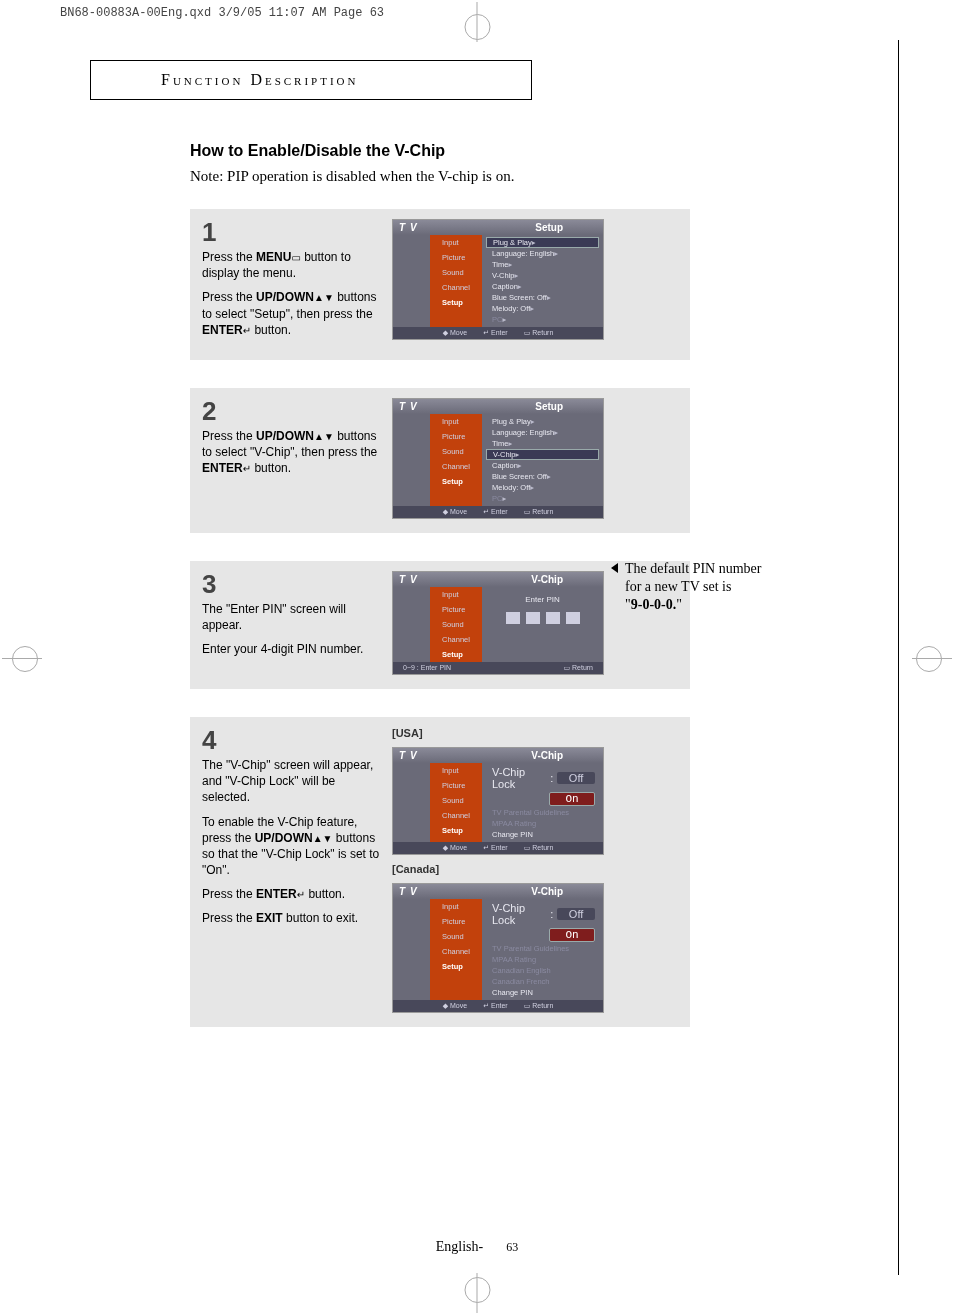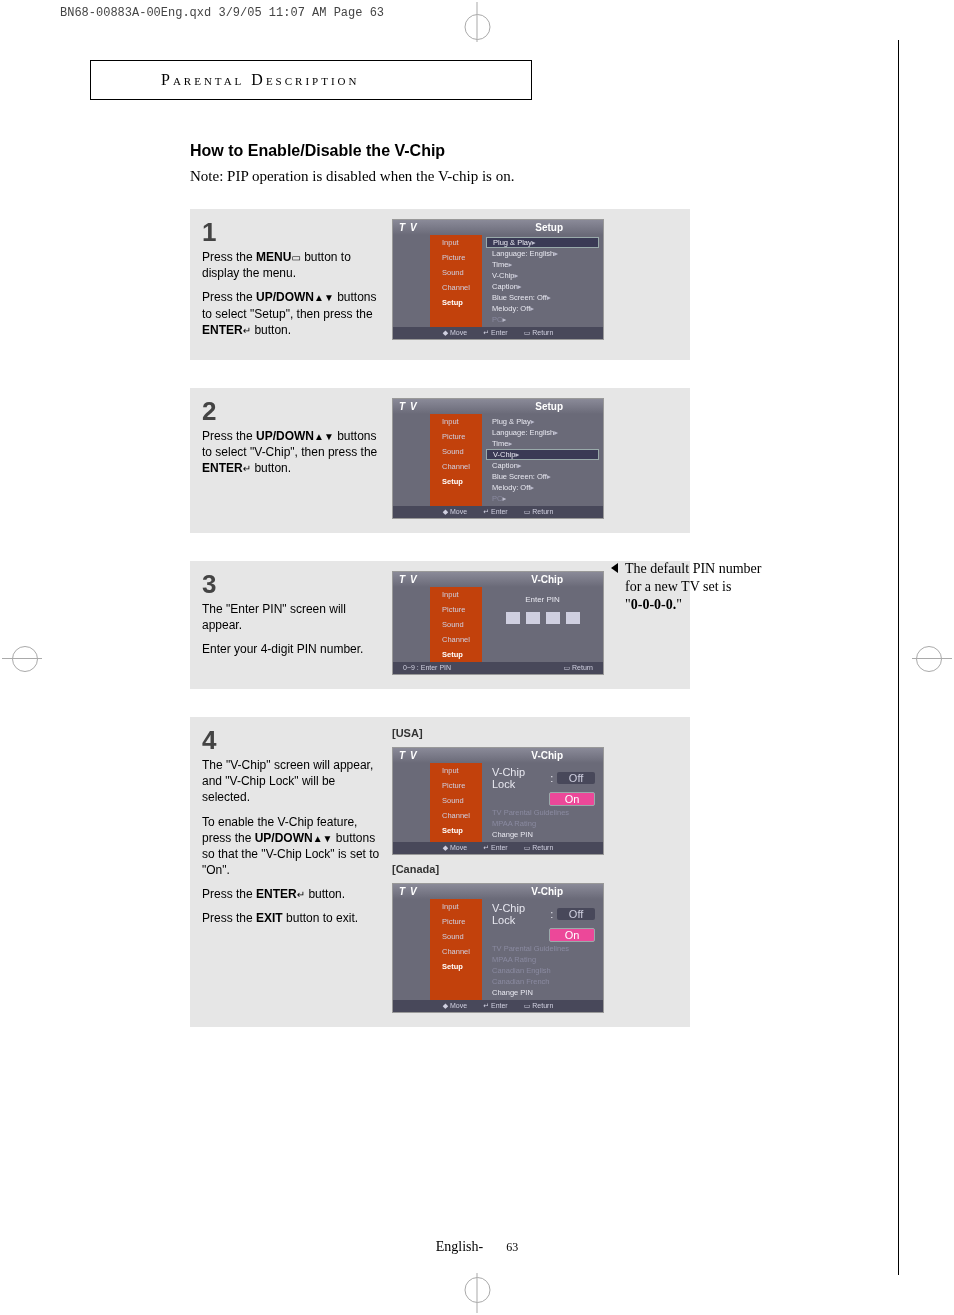--- a/index.html
+++ b/index.html
@@ -183,21 +183,21 @@
   .pin-label { text-align:center; font-size:8px; color:#e8e8f0; padding-top:6px; }
   .vlock-row {
     display:flex; align-items:center; gap:4px;
     padding:1px 6px 1px 8px; font-size:11px; color:#e8e8f0;
   }
   .pill {
     width:40px; text-align:center;
     border-radius:2px; padding:0 2px;
     background:#48485a; color:#d0d0e0;
   }
-  .pill.on { background:#ec4899; border:1px solid #9aa; color:#fff; }
+  .pill.on { background:#7f1d1d; border:1px solid #9aa; color:#fff;font-family:Liberation Mono, monospace; }
   .dim { color:#8a8aa0; }
   .side-note {
     position:absolute;
     left:625px;
     top:560px;
     width: 170px;
     font-family: "Times New Roman", serif;
     font-size: 14px;
     line-height:1.3;
   }
@@ -225,21 +225,21 @@
 <div class="print-header">BN68-00883A-00Eng.qxd  3/9/05 11:07 AM  Page 63</div>
 <div class="crop-t"></div>
 <div class="crop-b"></div>
 <div class="crop-l"></div>
 <div class="crop-r"></div>
 <div class="trim-r"></div>
 
 <div class="page">
 
   <div class="title-box">
-    <span>Parental Description</span>
+    <span>Function Description</span>
   </div>
 
   <div class="section-title">How to Enable/Disable the V-Chip</div>
   <div class="note">Note: PIP operation is disabled when the V-chip is on.</div>
 
   <div class="steps">
 
     <div class="step">
       <div class="step-text">
         <div class="step-num">1</div>
@@ -511,18 +511,18 @@
       </div>
     </div>
 
   </div>
 </div>
 
 <div class="side-note">
   <span class="tri"></span>
   <span>The default PIN number</span><br>
   <span>for a new TV set is</span><br>
-  <span>"<b>0-0-0-0.</b>"</span>
+  <span>"<b>9-0-0-0.</b>"</span>
 </div>
 
 <div class="page-foot">
   <span>English-</span><span class="pg">63</span>
 </div>
 
 </body></html>

